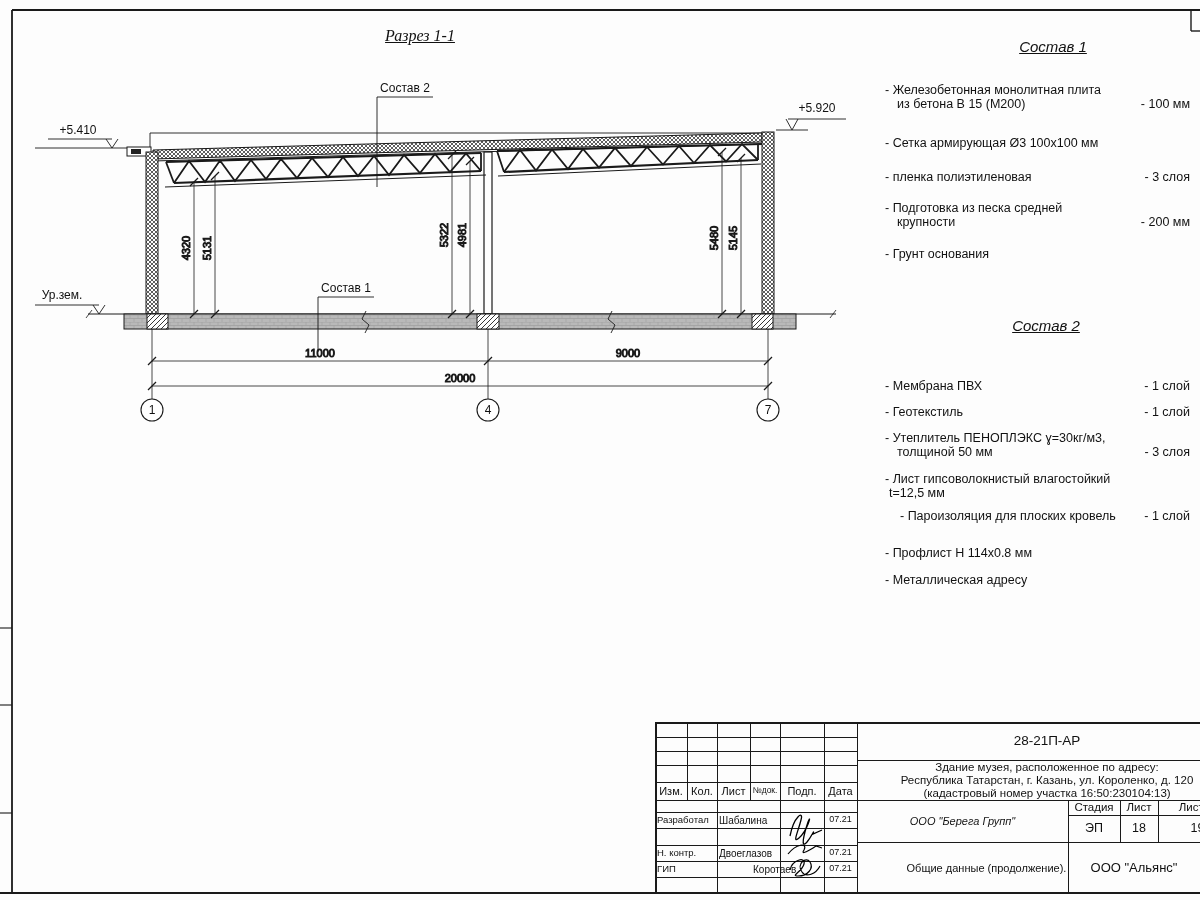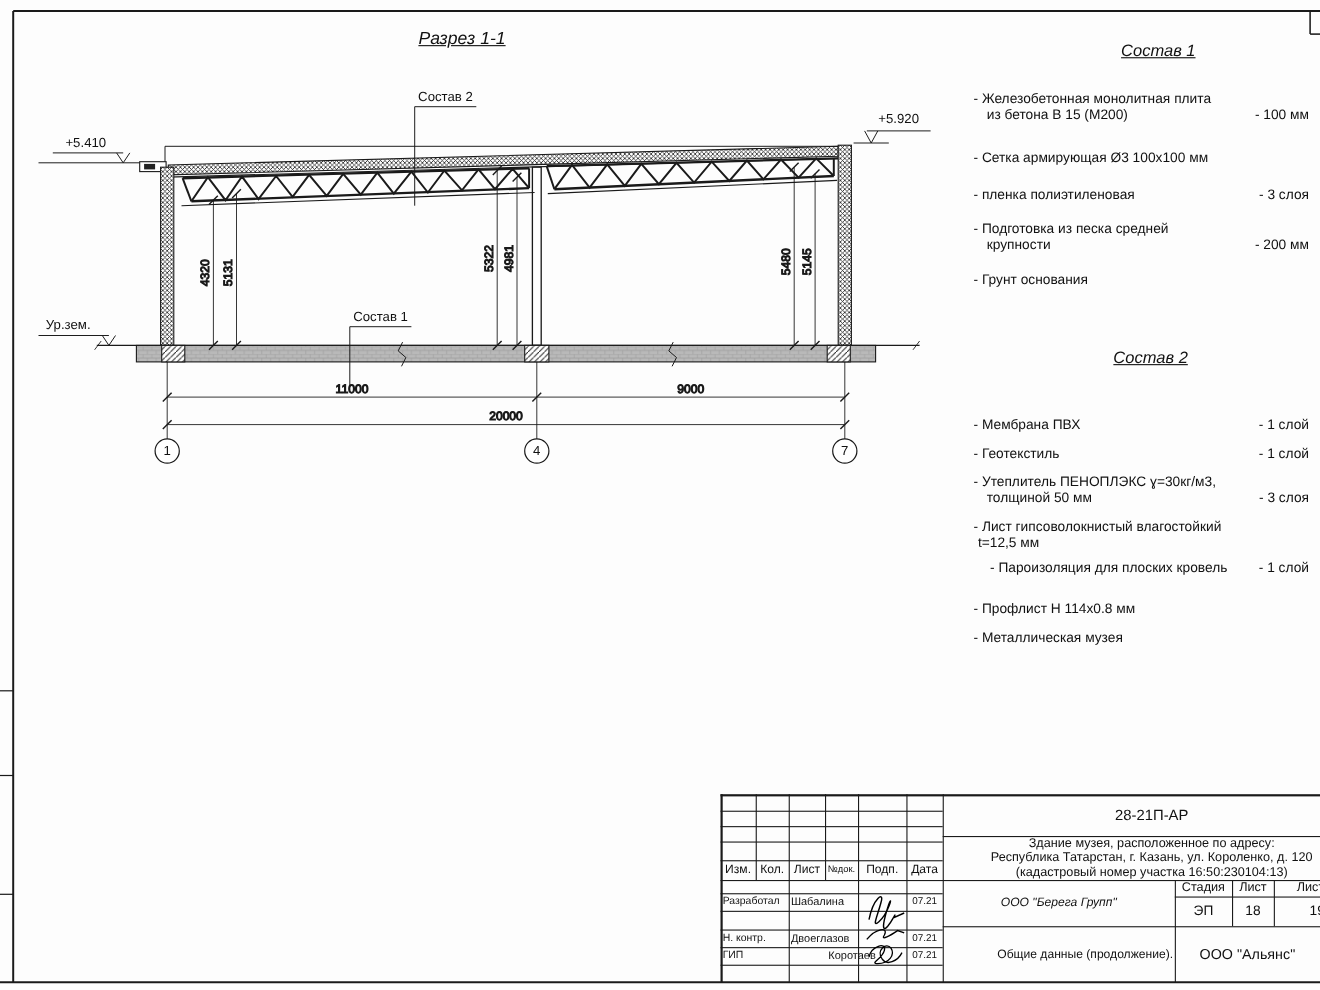--- a/index.html
+++ b/index.html
@@ -170,21 +170,21 @@
   <g stroke="#1a1a1a">
     <text font-size="12" text-anchor="middle" x="405" y="92" stroke="none">Состав 2</text>
     <line x1="377" y1="97" x2="433" y2="97" stroke-width="0.9"></line>
     <line x1="377" y1="97" x2="377" y2="187" stroke-width="0.9"></line>
     <text font-size="12" text-anchor="middle" x="346" y="292" stroke="none">Состав 1</text>
     <line x1="318" y1="297" x2="374" y2="297" stroke-width="0.9"></line>
     <line x1="318" y1="297" x2="318" y2="352" stroke-width="0.9"></line>
   </g>
 </svg>
 
-<div class="abs sec-title" style="left:360px;top:27px;width:120px;font-weight:normal;">Разрез 1-1</div>
+<div class="abs sec-title" style="left:360px;top:27px;width:120px;font-weight:normal;font-family:Liberation Serif, serif;">Разрез 1-1</div>
 
 <div class="abs hd" style="left:993px;top:38px;width:120px;">Состав 1</div>
 <div class="abs li" style="left:885px;top:83px;">- Железобетонная  монолитная плита</div>
 <div class="abs li" style="left:897px;top:97px;">из бетона В 15 (М200)</div>
 <div class="abs val" style="left:1105px;top:97px;">- 100 мм</div>
 <div class="abs li" style="left:885px;top:136px;">- Сетка армирующая Ø3 100х100 мм</div>
 <div class="abs li" style="left:885px;top:170px;">- пленка полиэтиленовая</div>
 <div class="abs val" style="left:1105px;top:170px;">- 3  слоя</div>
 <div class="abs li" style="left:885px;top:201px;">- Подготовка из песка средней</div>
 <div class="abs li" style="left:897px;top:215px;">крупности</div>
@@ -197,21 +197,21 @@
 <div class="abs li" style="left:885px;top:405px;">- Геотекстиль</div>
 <div class="abs val" style="left:1105px;top:405px;">- 1 слой</div>
 <div class="abs li" style="left:885px;top:431px;">- Утеплитель ПЕНОПЛЭКС ɣ=30кг/м3,</div>
 <div class="abs li" style="left:897px;top:445px;">толщиной 50 мм</div>
 <div class="abs val" style="left:1105px;top:445px;">- 3 слоя</div>
 <div class="abs li" style="left:885px;top:472px;">- Лист гипсоволокнистый влагостойкий</div>
 <div class="abs li" style="left:889px;top:486px;text-align:center;">t=12,5 мм</div>
 <div class="abs li" style="left:900px;top:509px;text-align:center;">- Пароизоляция для плоских кровель</div>
 <div class="abs val" style="left:1105px;top:509px;">- 1 слой</div>
 <div class="abs li" style="left:885px;top:546px;">- Профлист Н 114х0.8 мм</div>
-<div class="abs li" style="left:885px;top:573px;">- Металлическая музея</div>
+<div class="abs li" style="left:885px;top:573px;">- Металлическая адресу</div>
 
 <div class="abs" style="left:0;top:0;width:1200px;height:900px;">
 
   <div class="ln" style="left:655px;top:722px;width:545px;height:1.6px;"></div>
   <div class="ln" style="left:655px;top:737px;width:202px;height:1px;"></div>
   <div class="ln" style="left:655px;top:751px;width:202px;height:1px;"></div>
   <div class="ln" style="left:655px;top:765px;width:202px;height:1px;"></div>
   <div class="ln" style="left:655px;top:782px;width:202px;height:1px;"></div>
   <div class="ln" style="left:857px;top:760px;width:343px;height:1px;"></div>
   <div class="ln" style="left:655px;top:800px;width:545px;height:1.3px;"></div>

